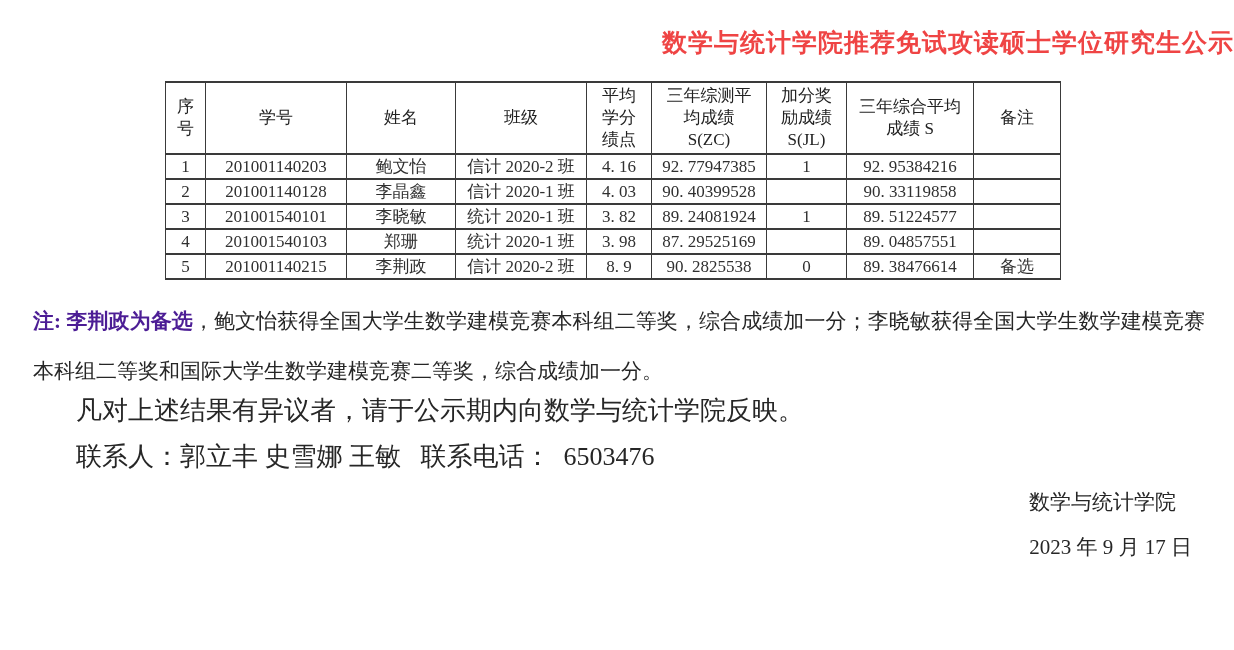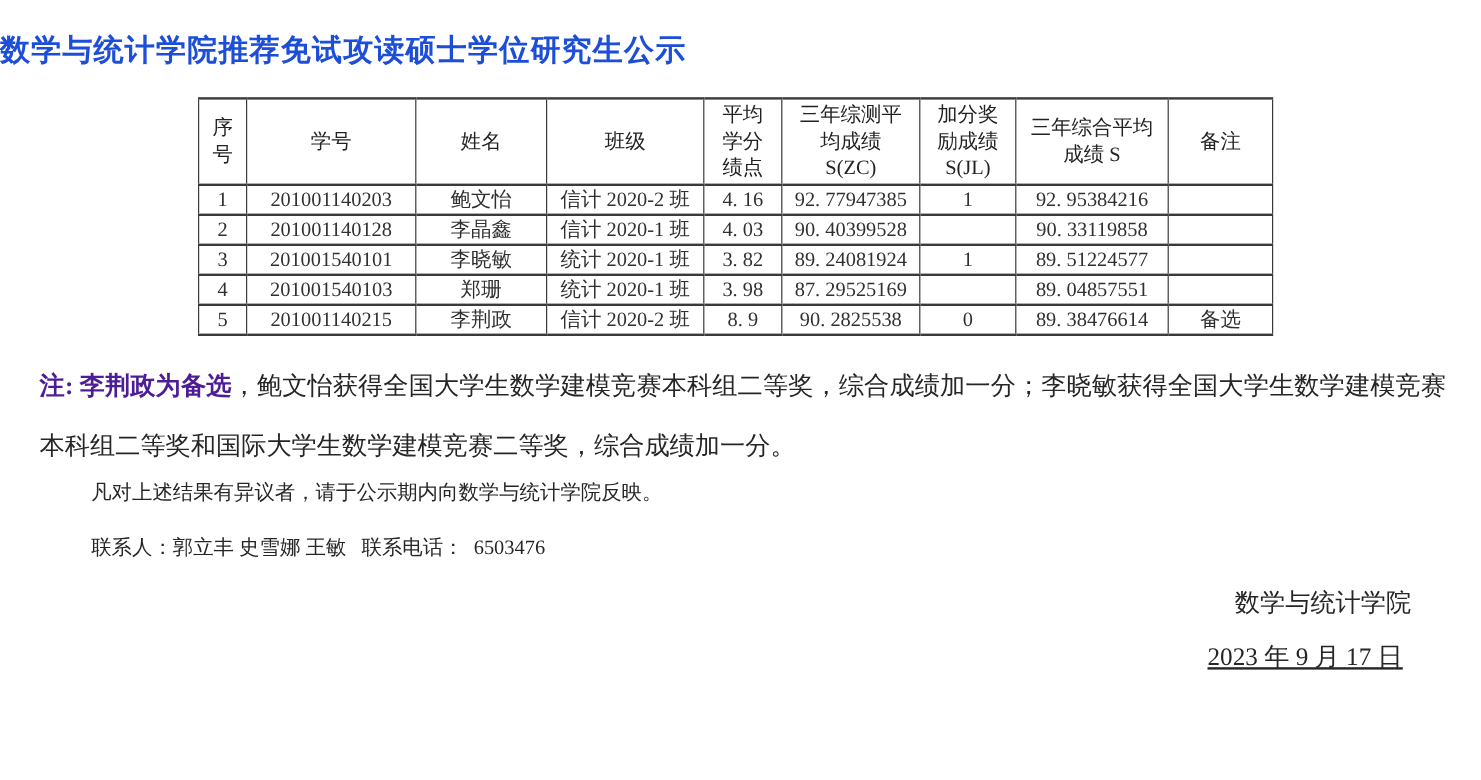--- a/index.html
+++ b/index.html
@@ -11,25 +11,25 @@
     position: relative;
     width: 1234px;
     height: 650px;
     background: #ffffff;
     overflow: hidden;
     font-family: "Liberation Serif", "DejaVu Serif", serif;
     color: #2a2a2a;
   }
   .title {
     margin: 27px 0 0 0;
-    text-align: left;
+    text-align: right;
     font-size: 25px;
     line-height: 31px;
     font-weight: bold;
-    color: #1d4ed8;
+    color: #ef4444;
     letter-spacing: 1px;
   }
   table.roster {
     margin: 23px 0 0 165px;
     width: 895px;
     border-collapse: collapse;
     table-layout: fixed;
   }
   table.roster th, table.roster td {
     border-style: solid;
@@ -58,36 +58,36 @@
   .notes {
     margin: 16px 29px 0 33px;
     font-size: 21px;
     line-height: 50px;
     text-align: justify;
     color: #262626;
   }
   .notes b { color: #4c1d95; }
   .para {
     margin: 19px 29px 0 33px;
-    font-size: 17px;
+    font-size: 26px;
     line-height: 27px;
     text-indent: 43px;
     color: #262626;
     white-space: pre-wrap;
   }
   .p-objection { margin-top: 1px; }
   .sig {
     margin: 19px 0 0 0;
     font-size: 21px;
     line-height: 27px;
     text-align: right;
     color: #262626;
   }
   .sig-name { padding-right: 58px; }
-  .sig-date { margin-top: 18px; padding-right: 65px; text-decoration: underline; }
+  .sig-date { margin-top: 18px; padding-right: 42px; }
 </style>
 </head>
 <body>
 
 <div class="page">
 
   <h1 class="title">数学与统计学院推荐免试攻读硕士学位研究生公示</h1>
 
   <table class="roster">
     <colgroup>

